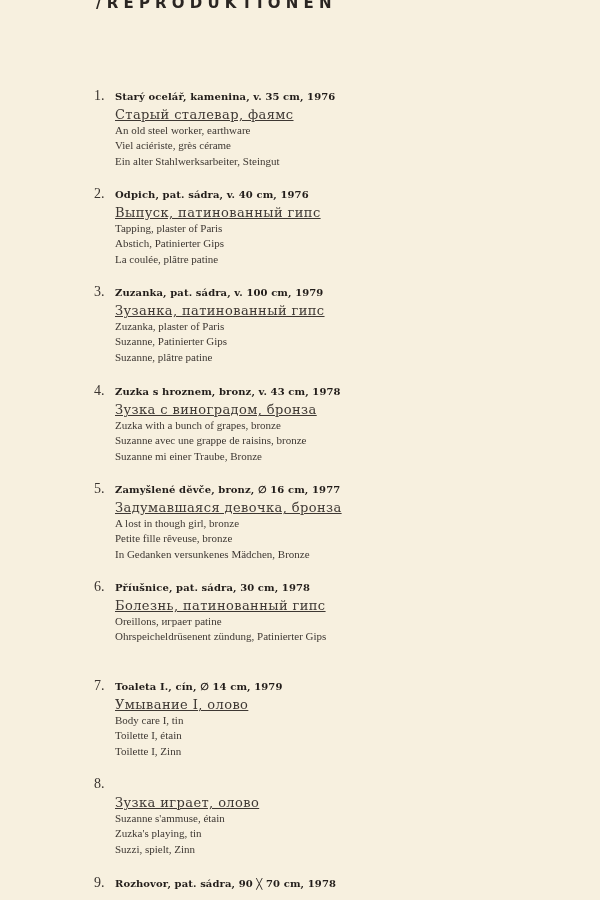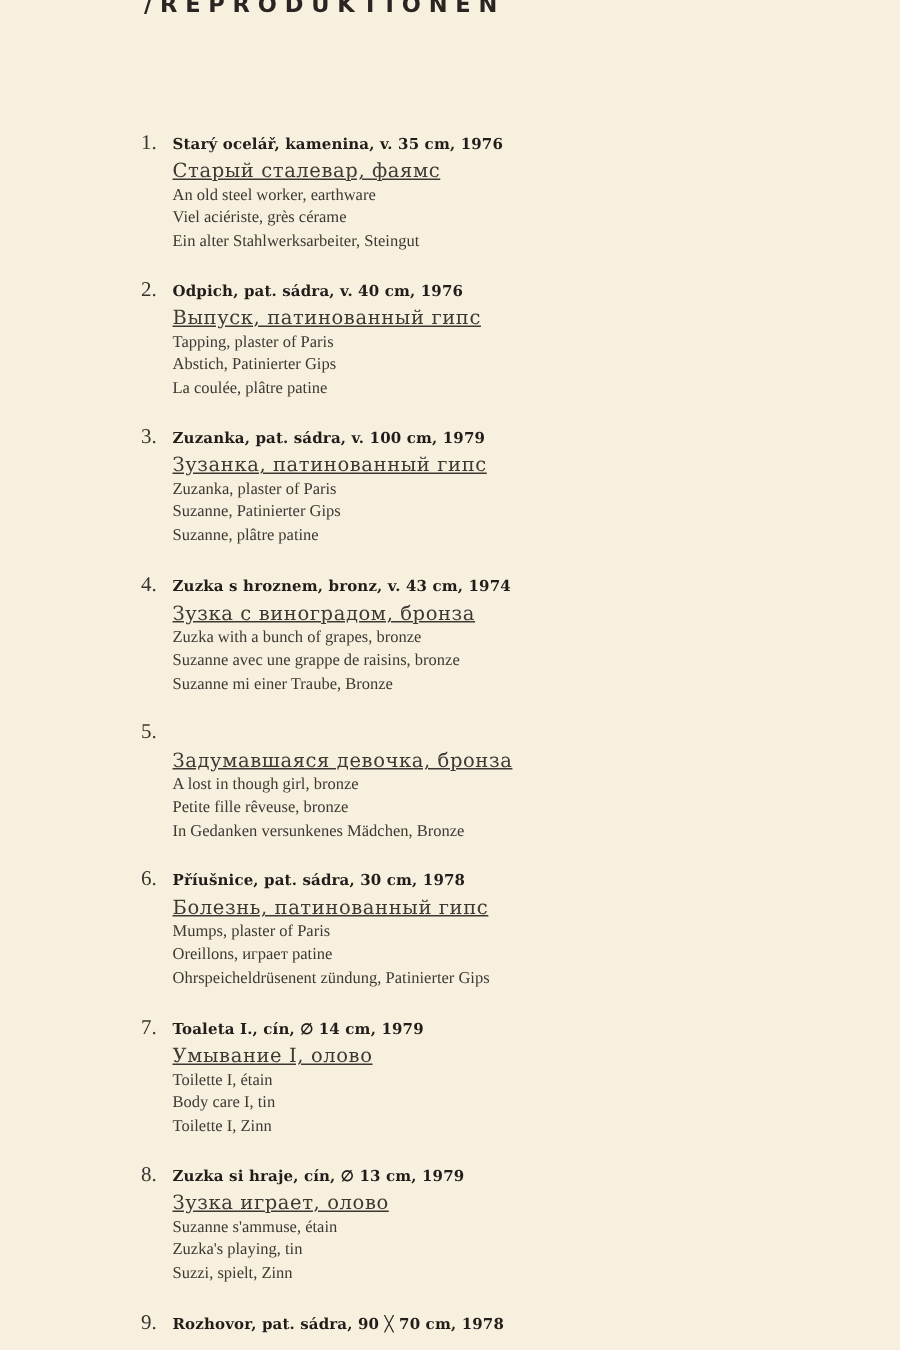--- a/index.html
+++ b/index.html
@@ -110,72 +110,71 @@
     <div class="tr ru">Зузанка, патинованный гипс</div>
     <div class="tr">Zuzanka, plaster of Paris</div>
     <div class="tr">Suzanne, Patinierter Gips</div>
     <div class="tr">Suzanne, plâtre patine</div>
   </div>
 </div>
 
 <div class="entry" style="top:382px;">
   <div class="title-line">
     <span class="num">4.</span>
-    <span class="title">Zuzka s hroznem, bronz, v. 43 cm, 1974</span>
+    <span class="title">Zuzka s hroznem, bronz, v. 43 cm, 1978</span>
   </div>
   <div class="translations">
     <div class="tr ru">Зузка с виноградом, бронза</div>
     <div class="tr">Zuzka with a bunch of grapes, bronze</div>
     <div class="tr">Suzanne avec une grappe de raisins, bronze</div>
     <div class="tr">Suzanne mi einer Traube, Bronze</div>
   </div>
 </div>
 
 <div class="entry" style="top:480px;">
   <div class="title-line">
     <span class="num">5.</span>
+    <span class="title">Zamyšlené děvče, bronz, ∅ 16 cm, 1977</span>
   </div>
   <div class="translations">
     <div class="tr ru">Задумавшаяся девочка, бронза</div>
     <div class="tr">A lost in though girl, bronze</div>
     <div class="tr">Petite fille rêveuse, bronze</div>
     <div class="tr">In Gedanken versunkenes Mädchen, Bronze</div>
   </div>
 </div>
 
 <div class="entry" style="top:578px;">
   <div class="title-line">
     <span class="num">6.</span>
     <span class="title">Příušnice, pat. sádra, 30 cm, 1978</span>
   </div>
   <div class="translations">
     <div class="tr ru">Болезнь, патинованный гипс</div>
-    <div class="tr">Mumps, plaster of Paris</div>
     <div class="tr">Oreillons, играет patine</div>
     <div class="tr">Ohrspeicheldrüsenent zündung, Patinierter Gips</div>
   </div>
 </div>
 
 <div class="entry" style="top:677px;">
   <div class="title-line">
     <span class="num">7.</span>
     <span class="title">Toaleta I., cín, ∅ 14 cm, 1979</span>
   </div>
   <div class="translations">
     <div class="tr ru">Умывание I, олово</div>
+    <div class="tr">Body care I, tin</div>
     <div class="tr">Toilette I, étain</div>
-    <div class="tr">Body care I, tin</div>
     <div class="tr">Toilette I, Zinn</div>
   </div>
 </div>
 
 <div class="entry" style="top:775px;">
   <div class="title-line">
     <span class="num">8.</span>
-    <span class="title">Zuzka si hraje, cín, ∅ 13 cm, 1979</span>
   </div>
   <div class="translations">
     <div class="tr ru">Зузка играет, олово</div>
     <div class="tr">Suzanne s'ammuse, étain</div>
     <div class="tr">Zuzka's playing, tin</div>
     <div class="tr">Suzzi, spielt, Zinn</div>
   </div>
 </div>
 
 <div class="entry" style="top:874px;">

